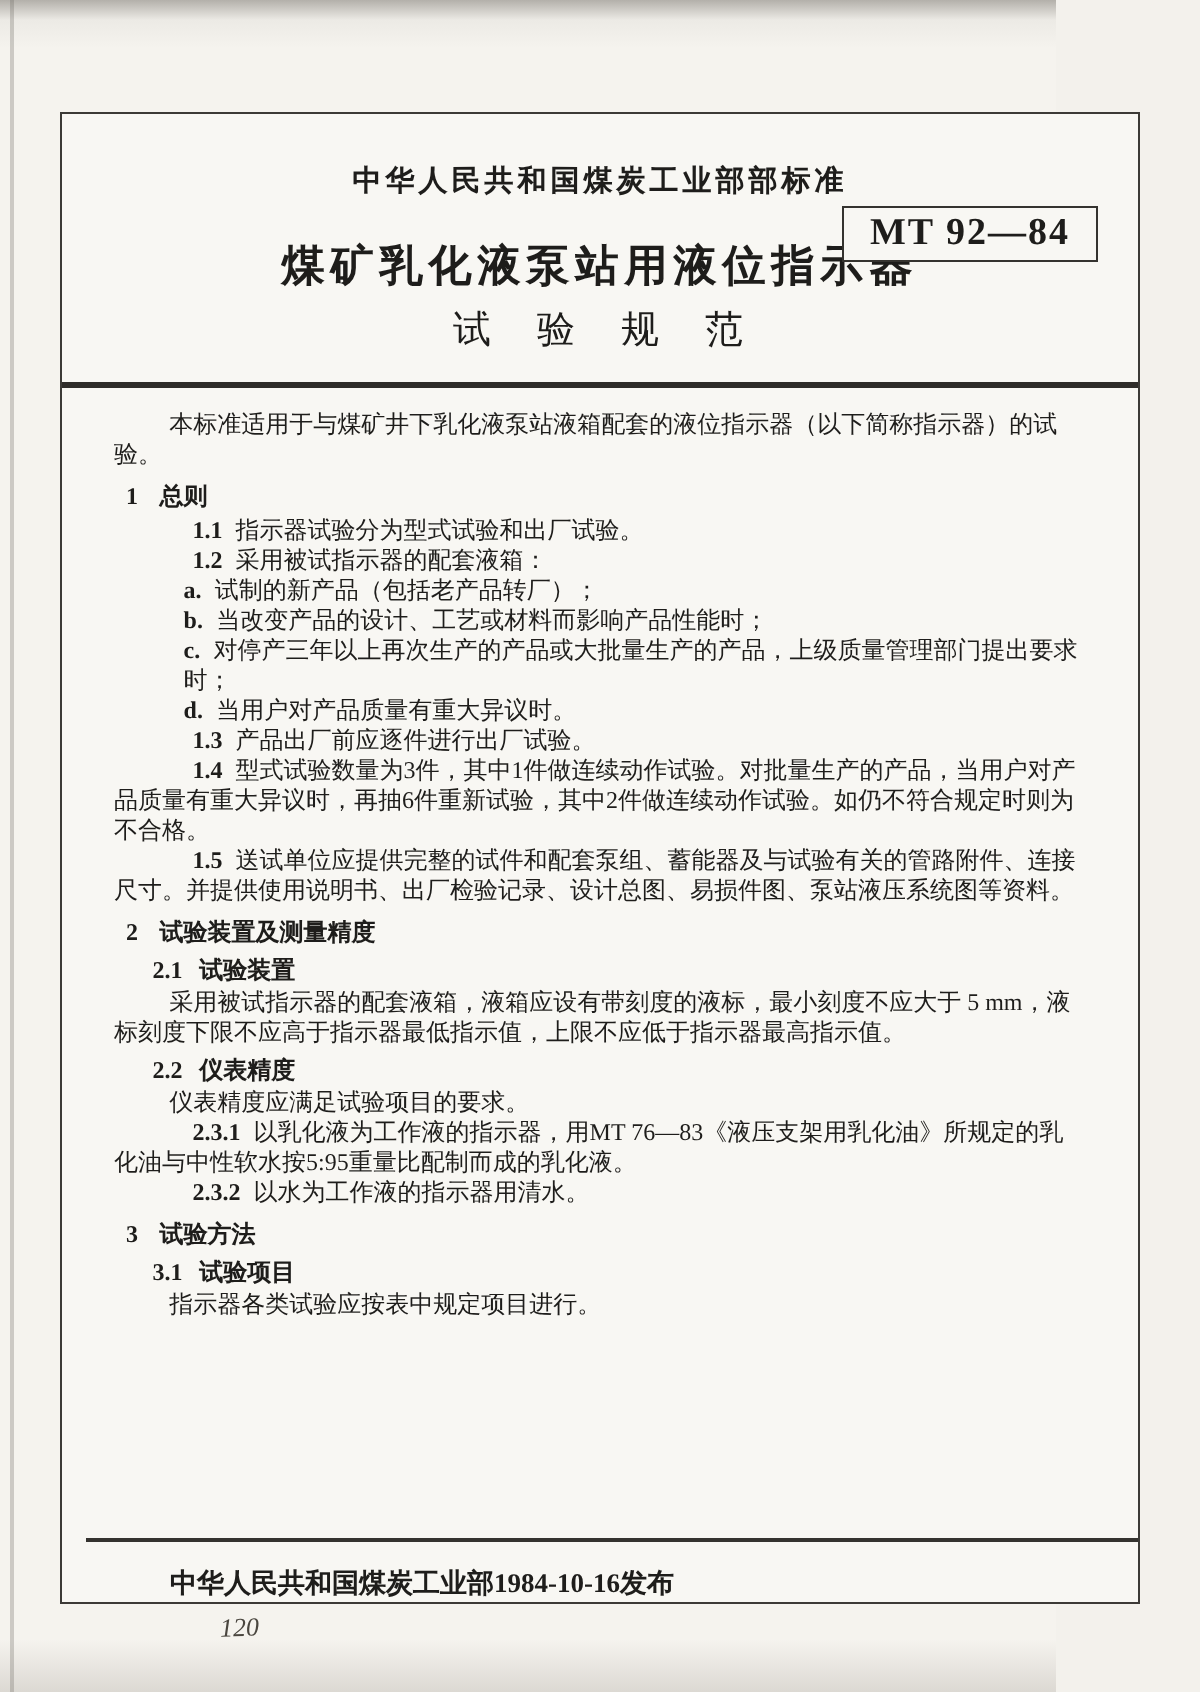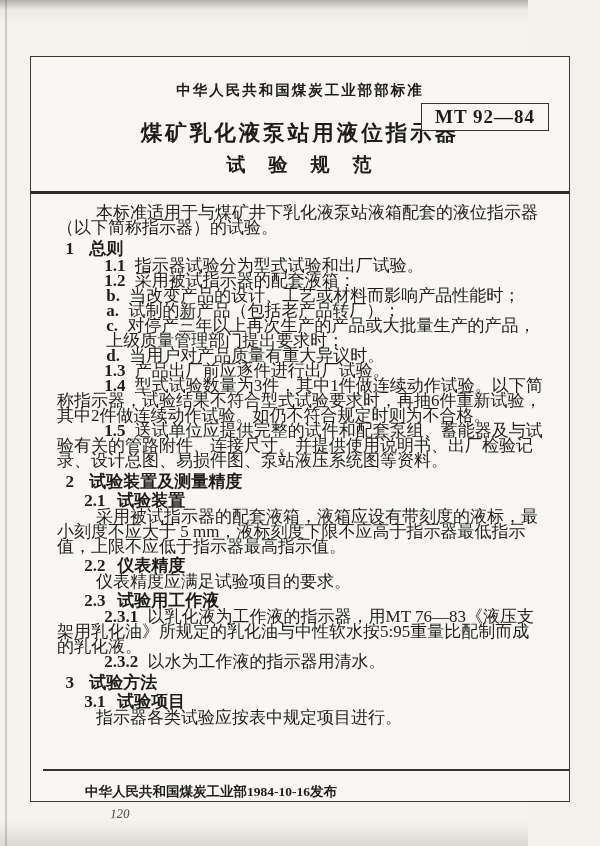--- a/index.html
+++ b/index.html
@@ -29,26 +29,26 @@
     border: 1.6px solid #35332f; padding: 2px 13px;
     font-weight: bold; font-size: 19px; letter-spacing: 1px;
     background: #f8f7f3;
   }
   .title1 {
     margin-top: 18px; text-align: center;
     font-weight: bold; font-size: 21.5px; letter-spacing: 3px;
   }
   .title2 {
     margin-top: 5px; text-align: center;
-    font-weight: bold; font-size: 19px; letter-spacing: 2px;
+    font-weight: normal; font-size: 19px; letter-spacing: 2px;
   }
   .rule-thick { margin-top: 13px; border-top: 3px solid #2e2c29; }
   .content {
     padding: 11px 26px 0 26px;
-    font-size: 17px; line-height: 15px;
+    font-size: 12px; line-height: 15px;
   }
   .content p { margin: 0; }
   p.intro { text-indent: 2.3em; margin-bottom: 4px; }
   p.b-h1 { margin-top: 6px; margin-bottom: 2px; font-weight: bold; text-indent: 0.5em; }
   p.b-h1 .num { margin-right: 0.9em; }
   p.b-h2 { margin-top: 4px; margin-bottom: 1px; font-weight: bold; text-indent: 1.6em; }
   p.b-h2 .num { margin-right: 0.7em; }
   p.b-clause { text-indent: 1.6em; }
   p.b-clause .num { font-weight: bold; margin-right: 0.55em; margin-left: 20px; }
   p.b-item { padding-left: 2.9em; }
@@ -91,45 +91,44 @@
 
     <div class="content">
       <p class="intro">本标准适用于与煤矿井下乳化液泵站液箱配套的液位指示器（以下简称指示器）的试验。</p>
 
       <p class="b-h1"><span class="num">1</span><span>总则</span></p>
 
       <p class="b-clause"><span class="num">1.1</span><span>指示器试验分为型式试验和出厂试验。</span></p>
 
       <p class="b-clause"><span class="num">1.2</span><span>采用被试指示器的配套液箱：</span></p>
 
+      <p class="b-item"><span class="num">a.</span><span>试制的新产品（包括老产品转厂）；</span></p>
+
       <p class="b-item"><span class="num">b.</span><span>当改变产品的设计、工艺或材料而影响产品性能时；</span></p>
-
-      <p class="b-item"><span class="num">a.</span><span>试制的新产品（包括老产品转厂）；</span></p>
 
       <p class="b-item"><span class="num">c.</span><span>对停产三年以上再次生产的产品或大批量生产的产品，上级质量管理部门提出要求时；</span></p>
 
       <p class="b-item"><span class="num">d.</span><span>当用户对产品质量有重大异议时。</span></p>
 
       <p class="b-clause"><span class="num">1.3</span><span>产品出厂前应逐件进行出厂试验。</span></p>
 
-      <p class="b-clause"><span class="num">1.4</span><span>型式试验数量为3件，其中1件做连续动作试验。以下简称指示器，试验结果不符合型式试验要求时，再抽6件重新试验，其中2件做连续动作试验。如仍不符合规定时则为不合格。</span></p>
+      <p class="b-clause"><span class="num">1.4</span><span>型式试验数量为3件，其中1件做连续动作试验。对批量生产的产品，当用户对产品质量有重大异议时，再抽6件重新试验，其中2件做连续动作试验。如仍不符合规定时则为不合格。</span></p>
 
       <p class="b-clause"><span class="num">1.5</span><span>送试单位应提供完整的试件和配套泵组、蓄能器及与试验有关的管路附件、连接尺寸。并提供使用说明书、出厂检验记录、设计总图、易损件图、泵站液压系统图等资料。</span></p>
 
       <p class="b-h1"><span class="num">2</span><span>试验装置及测量精度</span></p>
 
       <p class="b-h2"><span class="num">2.1</span><span>试验装置</span></p>
 
       <p class="b-p">采用被试指示器的配套液箱，液箱应设有带刻度的液标，最小刻度不应大于 5 mm，液标刻度下限不应高于指示器最低指示值，上限不应低于指示器最高指示值。</p>
 
       <p class="b-h2"><span class="num">2.2</span><span>仪表精度</span></p>
 
       <p class="b-p">仪表精度应满足试验项目的要求。</p>
 
-      <p class="b-h2"><span class="num">2.3</span><span>试验用工作液</span></p>
 
       <p class="b-clause"><span class="num">2.3.1</span><span>以乳化液为工作液的指示器，用MT 76—83《液压支架用乳化油》所规定的乳化油与中性软水按5:95重量比配制而成的乳化液。</span></p>
 
       <p class="b-clause"><span class="num">2.3.2</span><span>以水为工作液的指示器用清水。</span></p>
 
       <p class="b-h1"><span class="num">3</span><span>试验方法</span></p>
 
       <p class="b-h2"><span class="num">3.1</span><span>试验项目</span></p>
 
       <p class="b-p">指示器各类试验应按表中规定项目进行。</p>

